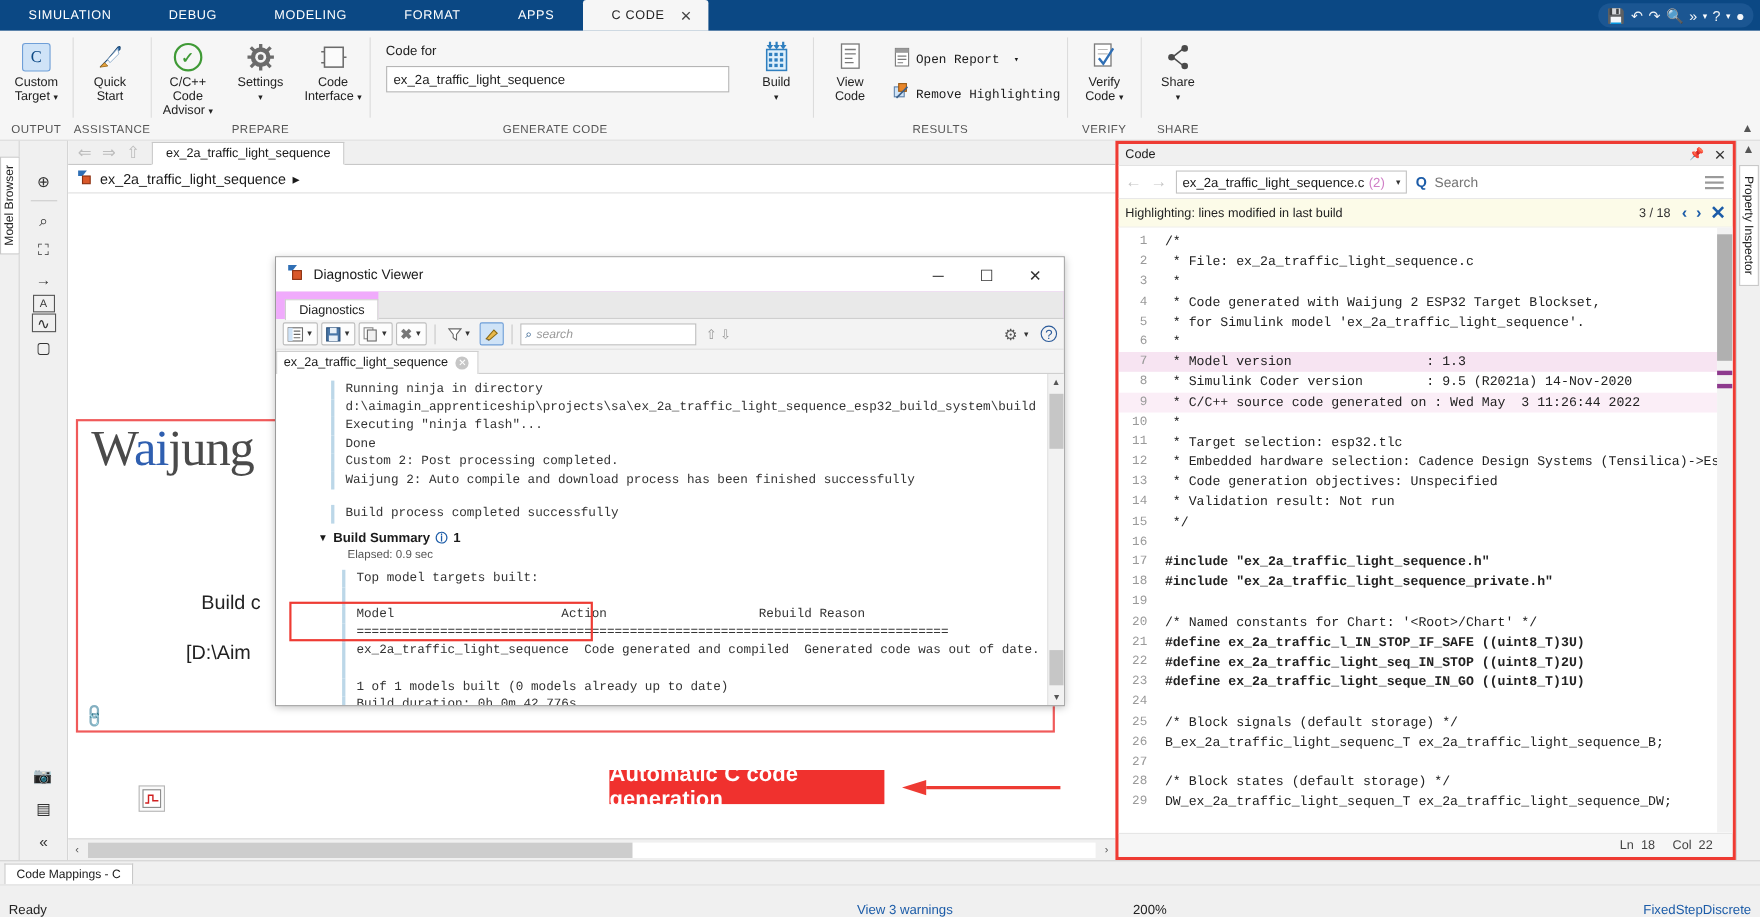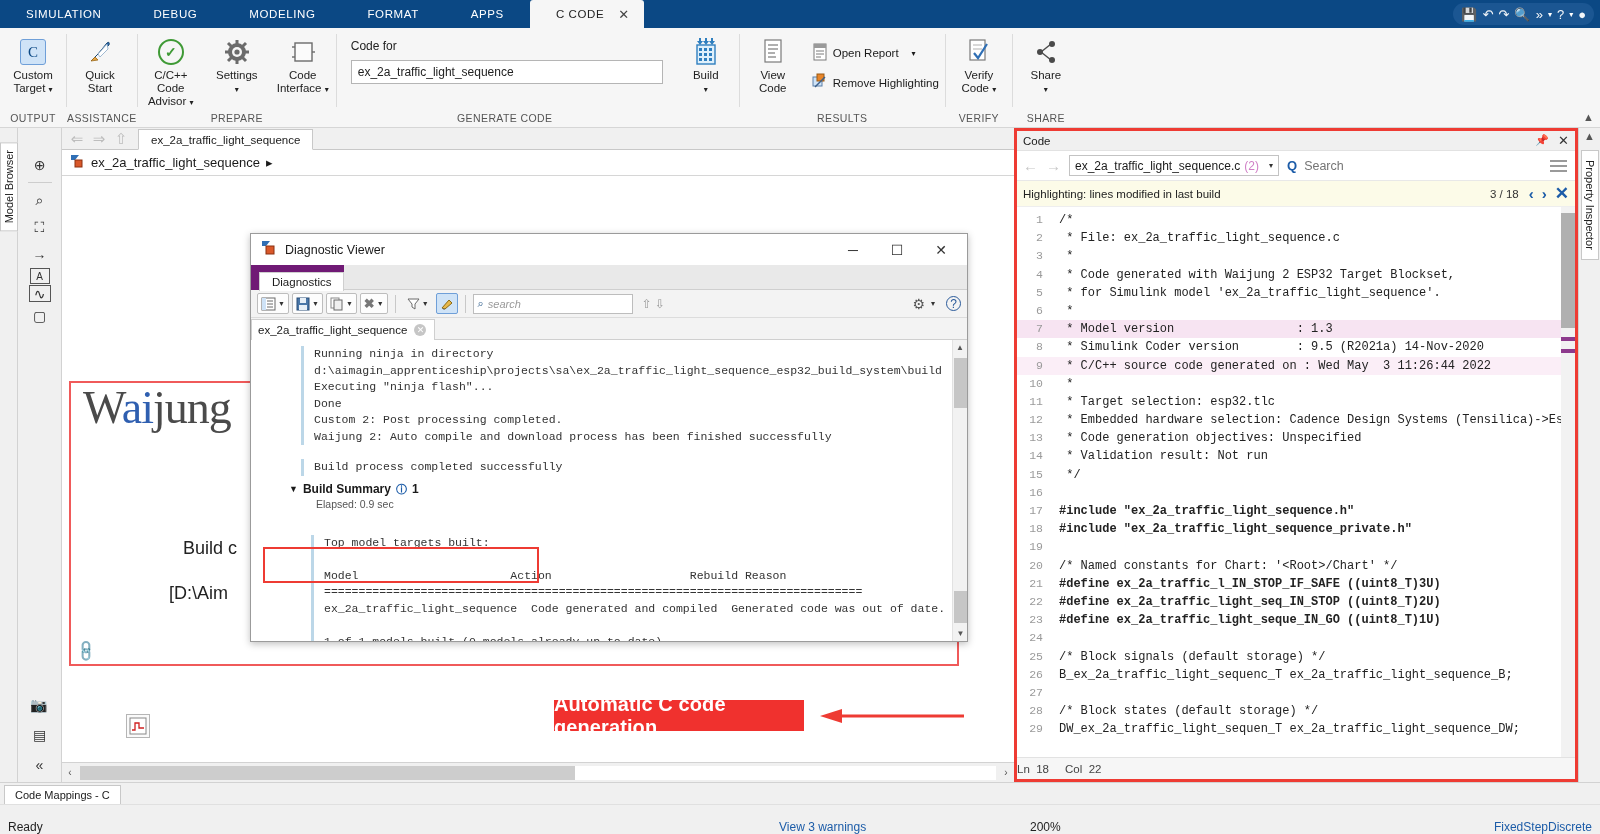--- a/index.html
+++ b/index.html
@@ -51,21 +51,21 @@
   .rsep { width:1px; background:#dcdcdc; margin:6px 0 20px 0; }
   .rbtn {
     width:66px; display:flex; flex-direction:column; align-items:center;
     padding:2px 2px 0 2px; cursor:pointer; text-align:center;
   }
   .rbtn .ico { height:34px; display:flex; align-items:center; justify-content:center; }
   .rbtn .lbl { font-size:11.5px; line-height:13px; color:#222; }
   .rbtn .lbl .car { font-size:8px; }
   .rsmall {
     display:flex; align-items:center; gap:5px; padding:2px 6px;
-    cursor:pointer; font-size:11.5px; white-space:nowrap;
+    cursor:pointer; font-size:11.5px; white-space:nowrap;font-family:Liberation Mono, monospace;
   }
   .codefor-wrap { padding:6px 10px 0 14px; display:flex; flex-direction:column; }
   .codefor-lbl { font-size:12px; color:#222; margin-bottom:7px; }
   .codefor-input {
     width:312px; height:24px; border:1px solid #b5b5b5; background:#fff;
     font-size:12px; padding:0 6px; color:#222; font-family:"Liberation Sans", sans-serif;
   }
   #collapse-ribbon { position:absolute; right:6px; bottom:4px; color:#555; font-size:11px; cursor:pointer;}
 
   
@@ -213,21 +213,21 @@
     padding-left:6px; white-space:pre;
   }
   .cm { color:#0b7a3e; }
   .pp { color:#a0401f; font-weight:bold; }
   .id { color:#2b2b99;text-align:right; }
   #code-vscroll { width:14px; background:#f2f2f2; position:relative; }
   #code-vscroll .thumb { position:absolute; left:0; top:6px; width:14px; height:115px; background:#b0b0b0; }
   #code-vscroll .m1 { position:absolute; left:0; width:14px; height:4px; background:#8d3a8d; }
   #code-status {
     height:22px; background:#f6f6f6; border-top:1px solid #e2e2e2; display:flex;
-    align-items:center; gap:16px; padding-right:18px;
+    align-items:center; justify-content:flex-end; gap:16px; padding-right:18px;
     font-size:11.5px; color:#444;
   }
 
   
   #prop-tab {
     width:22px; background:#f0f0f0; border-left:1px solid #d2d2d2;
     display:flex; flex-direction:column; align-items:center; padding-top:2px;
   }
   #prop-tab .upico { font-size:11px; color:#555; margin-bottom:8px; }
   #prop-tab span.lbl {
@@ -237,21 +237,21 @@
 
   
   #dv {
     position:absolute; left:250px; top:233px; width:718px; height:409px;
     background:#f3f3f3; border:1px solid #9b9b9b; z-index:50;
     box-shadow:0 2px 7px rgba(0,0,0,.25); display:flex; flex-direction:column;
   }
   #dv-title { height:31px; display:flex; align-items:center; padding:0 4px 0 10px; background:#fff; }
   #dv-title .tl { font-size:12.5px; margin-left:8px; flex:1; }
   #dv-title .wbtn { width:44px; height:29px; display:flex; align-items:center; justify-content:center; font-size:14px; color:#333; cursor:pointer; }
-  #dv-tabs { height:25px; background:#701a75; display:flex; align-items:flex-end; padding-left:8px; }
+  #dv-tabs { height:25px; background:#f0abfc; display:flex; align-items:flex-end; padding-left:8px; }
   #dv-tabs .t {
     background:#fff; border:1px solid #cfcfcf; border-bottom:none; padding:3px 12px;
     font-size:11.5px; position:relative; top:1px;
   }
   #dv-tabs .filler { flex:1; border-bottom:1px solid #cfcfcf; height:100%; background:#e9e9e9; }
   #dv-toolbar { height:28px; background:#f3f3f3; display:flex; align-items:center; padding:0 6px; gap:3px; border-bottom:1px solid #dcdcdc;}
   .tbtn {
     height:21px; min-width:20px; border:1px solid #bdbdbd; background:#fdfdfd;
     display:flex; align-items:center; justify-content:center; padding:0 3px; gap:2px;
     border-radius:2px; cursor:pointer; font-size:11px;
@@ -818,21 +818,21 @@
       <div class="dvl" style="margin-top:14px;">Build process completed successfully</div>
       <div id="dv-success-box"></div>
       <div id="dv-summary">
         <div class="hdr">
           <span class="tri">▼</span>
           <span>Build Summary</span>
           <span class="info">ⓘ</span>
           <span>1</span>
         </div>
         <div class="elapsed">Elapsed: 0.9 sec</div>
-        <div id="dv-summary-lines" style="margin-top:25px;">
+        <div id="dv-summary-lines" style="margin-top:8px;">
             <div class="dvl">Top model targets built:</div>
             <div class="dvl"> </div>
             <div class="dvl">Model                      Action                    Rebuild Reason</div>
             <div class="dvl">==============================================================================</div>
             <div class="dvl">ex_2a_traffic_light_sequence  Code generated and compiled  Generated code was out of date.</div>
             <div class="dvl"> </div>
             <div class="dvl">1 of 1 models built (0 models already up to date)</div>
             <div class="dvl">Build duration: 0h 0m 42.776s</div>
           </div>
       </div>

